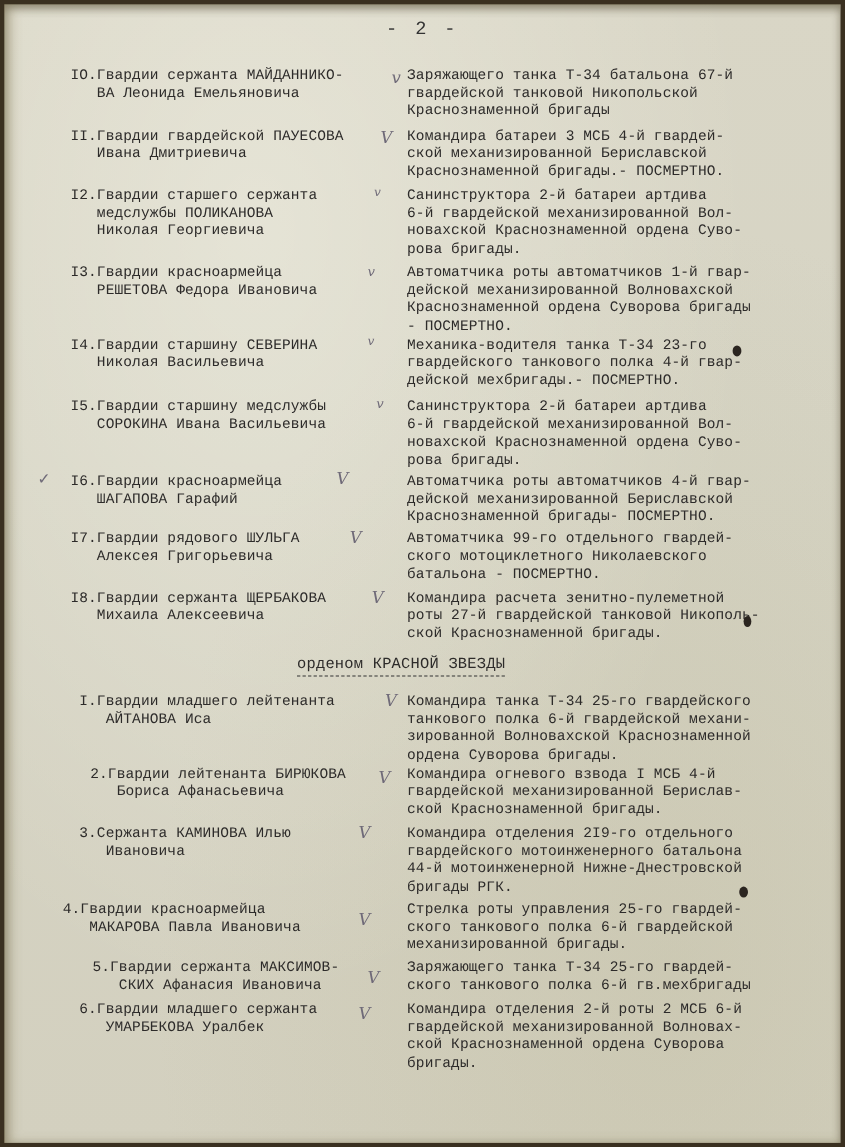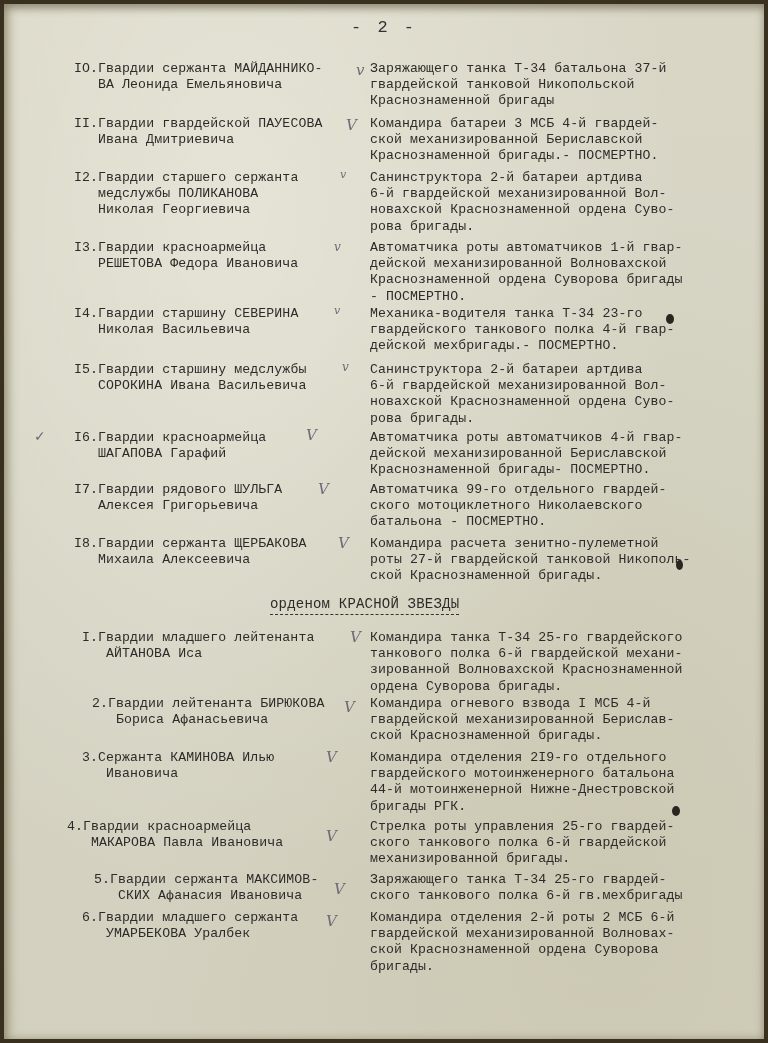--- a/index.html
+++ b/index.html
@@ -17,21 +17,21 @@
       box-shadow: inset 6px 0 10px rgba(120,110,70,0.35), inset 0 4px 8px rgba(60,50,30,0.45);
       color: #2d2b2a;
     }
     .page-number {
       position: absolute; top: 14px; left: 0; width: 100%;
       text-align: center; font-size: 17px; letter-spacing: 3px; color: #333;
     }
     .entry { position: absolute; left: 0; width: 760px; }
     .left {
       position: absolute; left: 60px; width: 300px;
-      font-size: 13.2px; line-height: 16.2px; white-space: pre; letter-spacing: 0.1px; margin-left: 10px;
+      font-size: 13.2px; line-height: 16.2px; white-space: pre; letter-spacing: 0.1px;
     }
     .right {
       position: absolute; left: 366px; width: 380px;
       font-size: 13.2px; line-height: 16.2px; white-space: pre; letter-spacing: 0.1px;
     }
     .mark {
       position: absolute; font-family: "DejaVu Serif", serif; font-style: italic;
       color: #6f6a78; font-size: 15px;
     }
     .pen-tick {
@@ -48,21 +48,21 @@
 </head>
 <body>
 
 <div class="page">
   <div class="page-number">- 2 -</div>
 
   <div class="entry" style="top:57px">
     <div class="left"><span>IO.</span><span>Гвардии сержанта МАЙДАННИКО-
    ВА Леонида Емельяновича</span></div>
     <span class="mark" style="left:352px;top:0px">v</span>
-    <div class="right">Заряжающего танка Т-34 батальона 37-й
+    <div class="right">Заряжающего танка Т-34 батальона 67-й
 гвардейской танковой Никопольской
 Краснознаменной бригады</div>
   </div>
 
   <div class="entry" style="top:112px">
     <div class="left"><span>II.</span><span>Гвардии гвардейской ПАУЕСОВА
    Ивана Дмитриевича</span></div>
     <span class="mark" style="left:342px;top:0px">V</span>
     <div class="right">Командира батареи 3 МСБ 4-й гвардей-
 ской механизированной Бериславской

